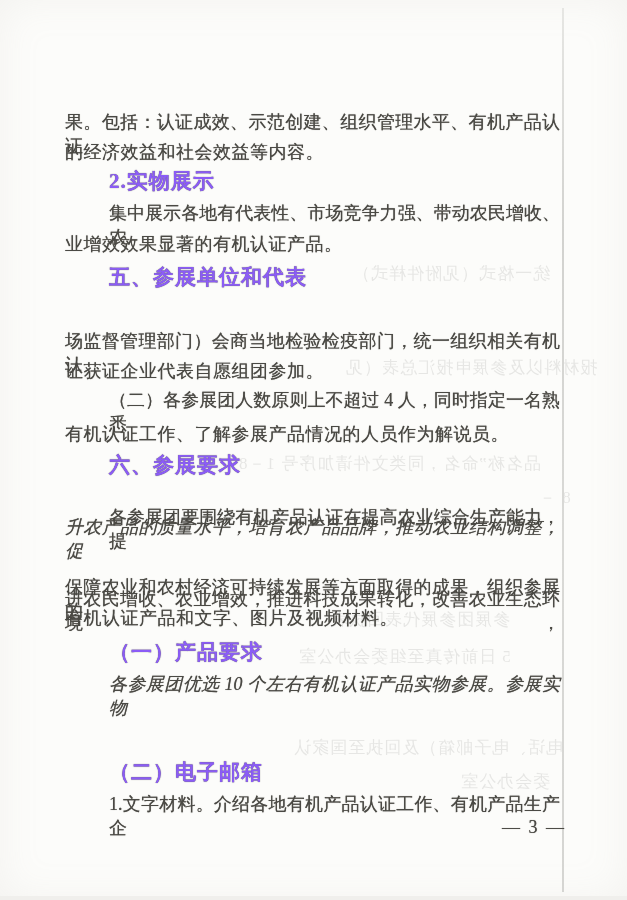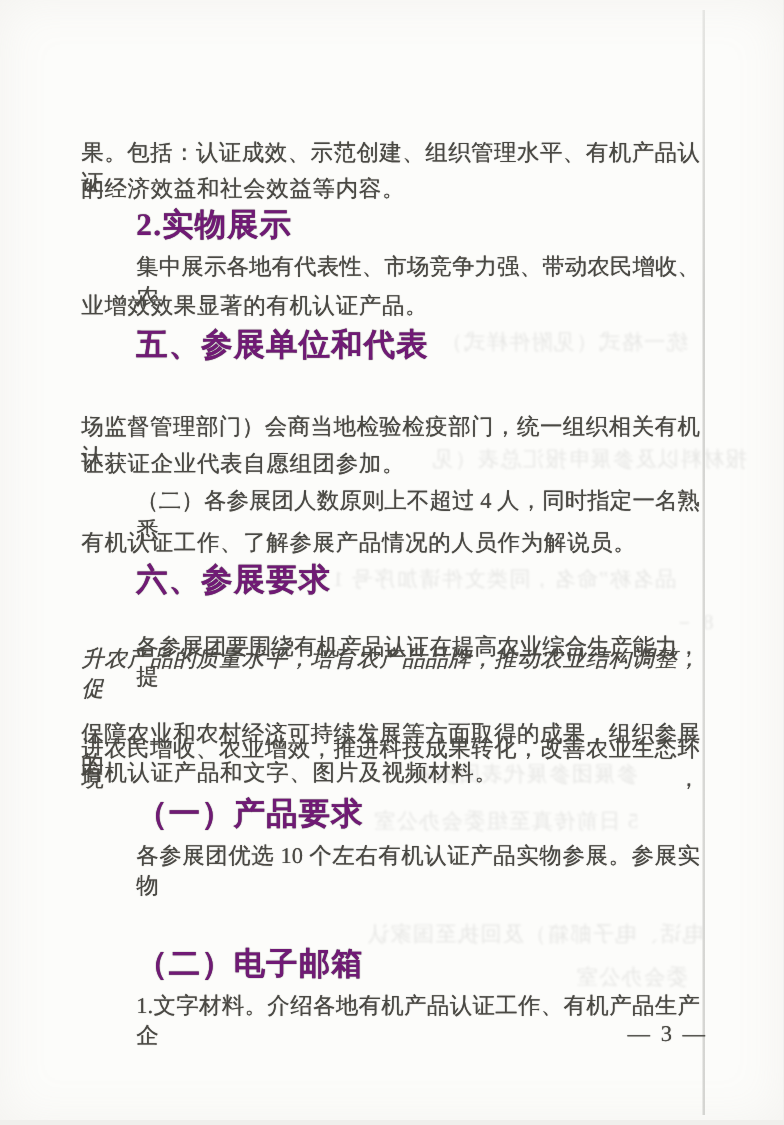--- a/index.html
+++ b/index.html
@@ -32,22 +32,22 @@
   }
   .line.fill{
     white-space:normal;
     text-align:justify;
     text-align-last:justify;
     letter-spacing:0;
   }
   .line.indent{padding-left:44px;}
   .line.bold{
     font-weight:700;
-    color:#701a75;
-    font-size:25px;
+    color:#8b5cf6;
+    font-size:21px;
     letter-spacing:1px;
     text-shadow:0 0 0.9px rgba(50,48,44,0.9);
   }
   .bleed-layer{position:absolute;inset:0;pointer-events:none;}
   .bleed{
     position:absolute;
     transform:scaleX(-1);
     font-size:17px;
     color:#6f6f6c;
     opacity:0.15;
@@ -108,21 +108,21 @@
       <div class="line" style="top: 359px;">证获证企业代表自愿组团参加。</div>
       <div class="line fill indent" style="top: 388px;">（二）各参展团人数原则上不超过 4 人，同时指定一名熟悉</div>
       <div class="line indent bold" style="top: 453px;">六、参展要求</div>
       <div class="line" style="top: 422px;">有机认证工作、了解参展产品情况的人员作为解说员。</div>
       <div class="line fill indent" style="top: 485px; margin-top: 20px;">各参展团要围绕有机产品认证在提高农业综合生产能力，提</div>
       <div class="line fill" style="top: 515px; font-style: italic;">升农产品的质量水平，培育农产品品牌，推动农业结构调整，促</div>
       <div class="line fill" style="top: 545px; margin-top: 42px;">进农民增收、农业增效，推进科技成果转化，改善农业生态环境，</div>
       <div class="line fill" style="top: 575px;">保障农业和农村经济可持续发展等方面取得的成果，组织参展的</div>
       <div class="line" style="top: 606px;">有机认证产品和文字、图片及视频材料。</div>
       <div class="line indent bold" style="top: 640px;">（一）产品要求</div>
-      <div class="line fill indent" style="top: 672px;">各参展团优选 10 个左右有机认证产品实物参展。参展实物</div>
+      <div class="line fill indent" style="top: 672px; font-style: italic;">各参展团优选 10 个左右有机认证产品实物参展。参展实物</div>
       <div class="line indent bold" style="top: 760px;">（二）电子邮箱</div>
       <div class="line fill indent" style="top: 792px;">1.文字材料。介绍各地有机产品认证工作、有机产品生产企</div>
     </div>
 
   <div class="edge-line"></div>
 
   <div class="bottom-shadow"></div>
 
   <div class="page-number">— 3 —</div>
 

